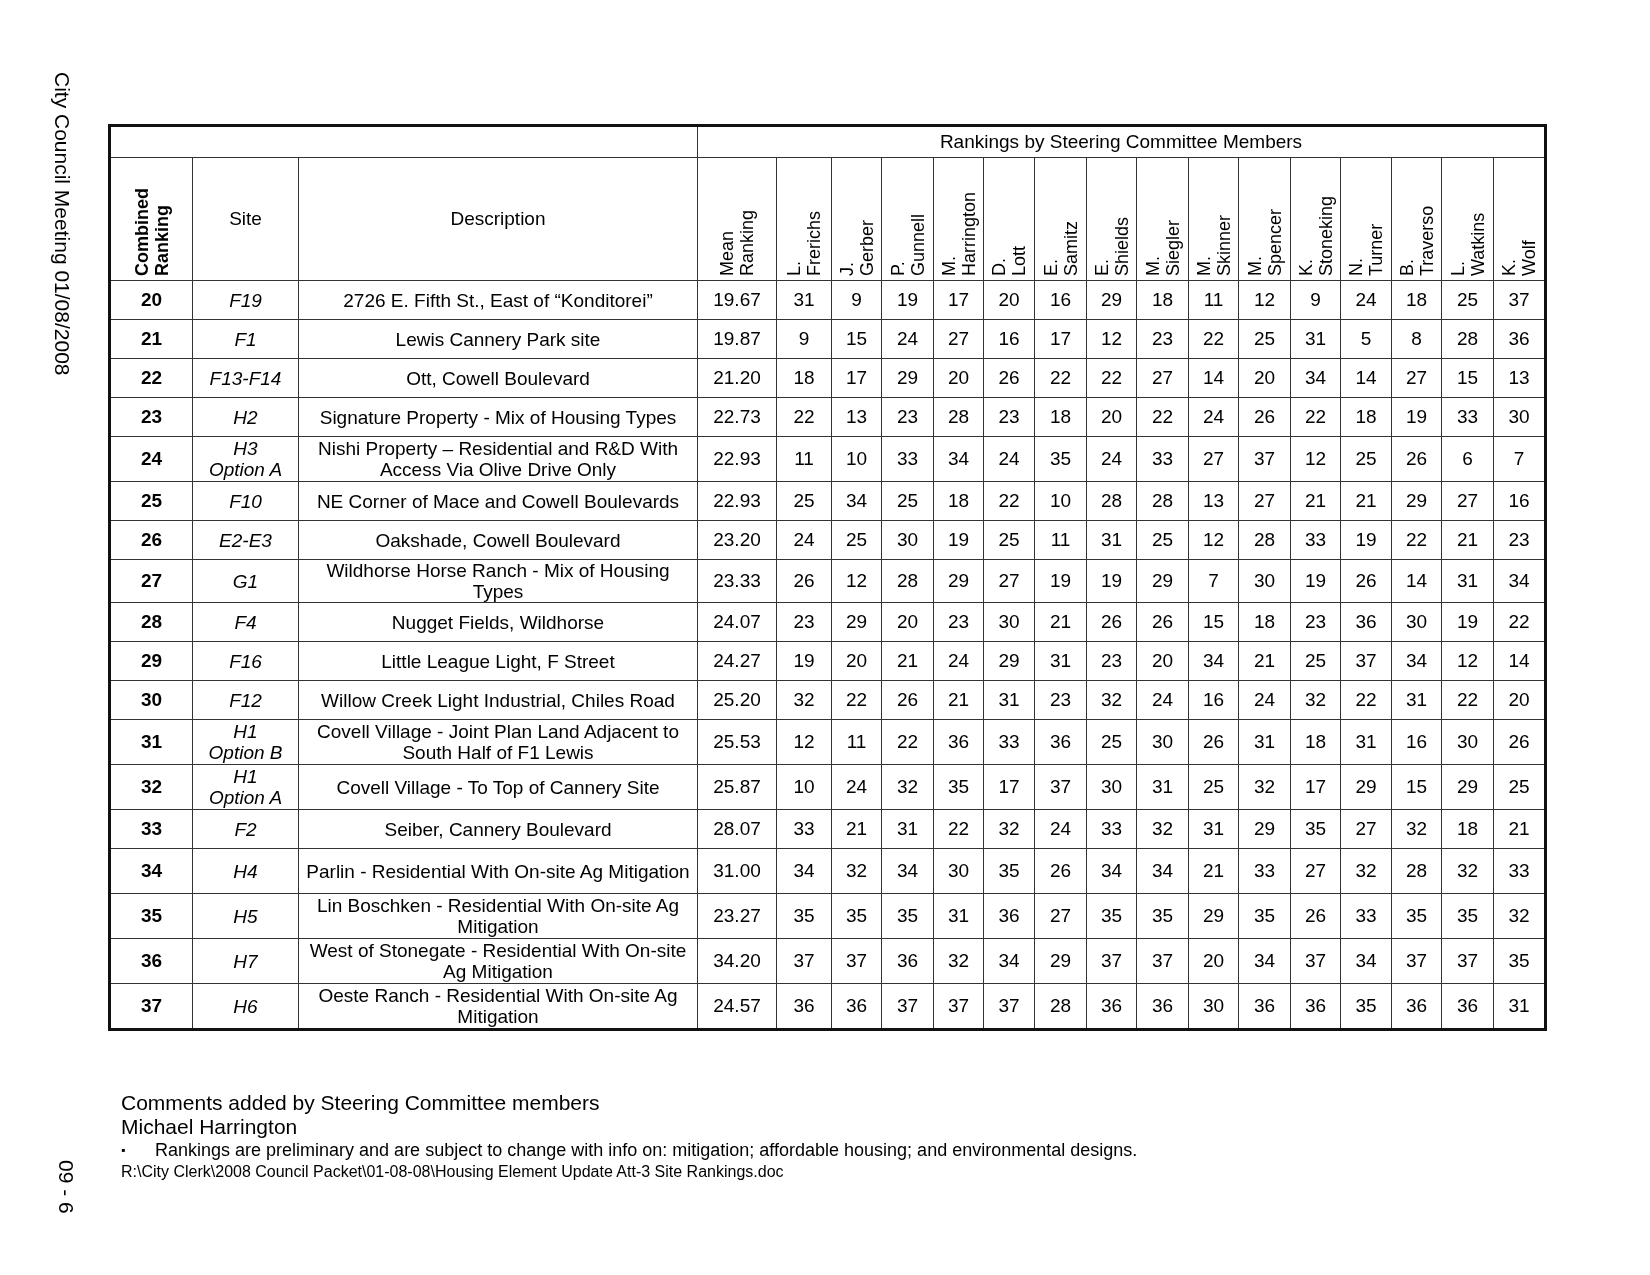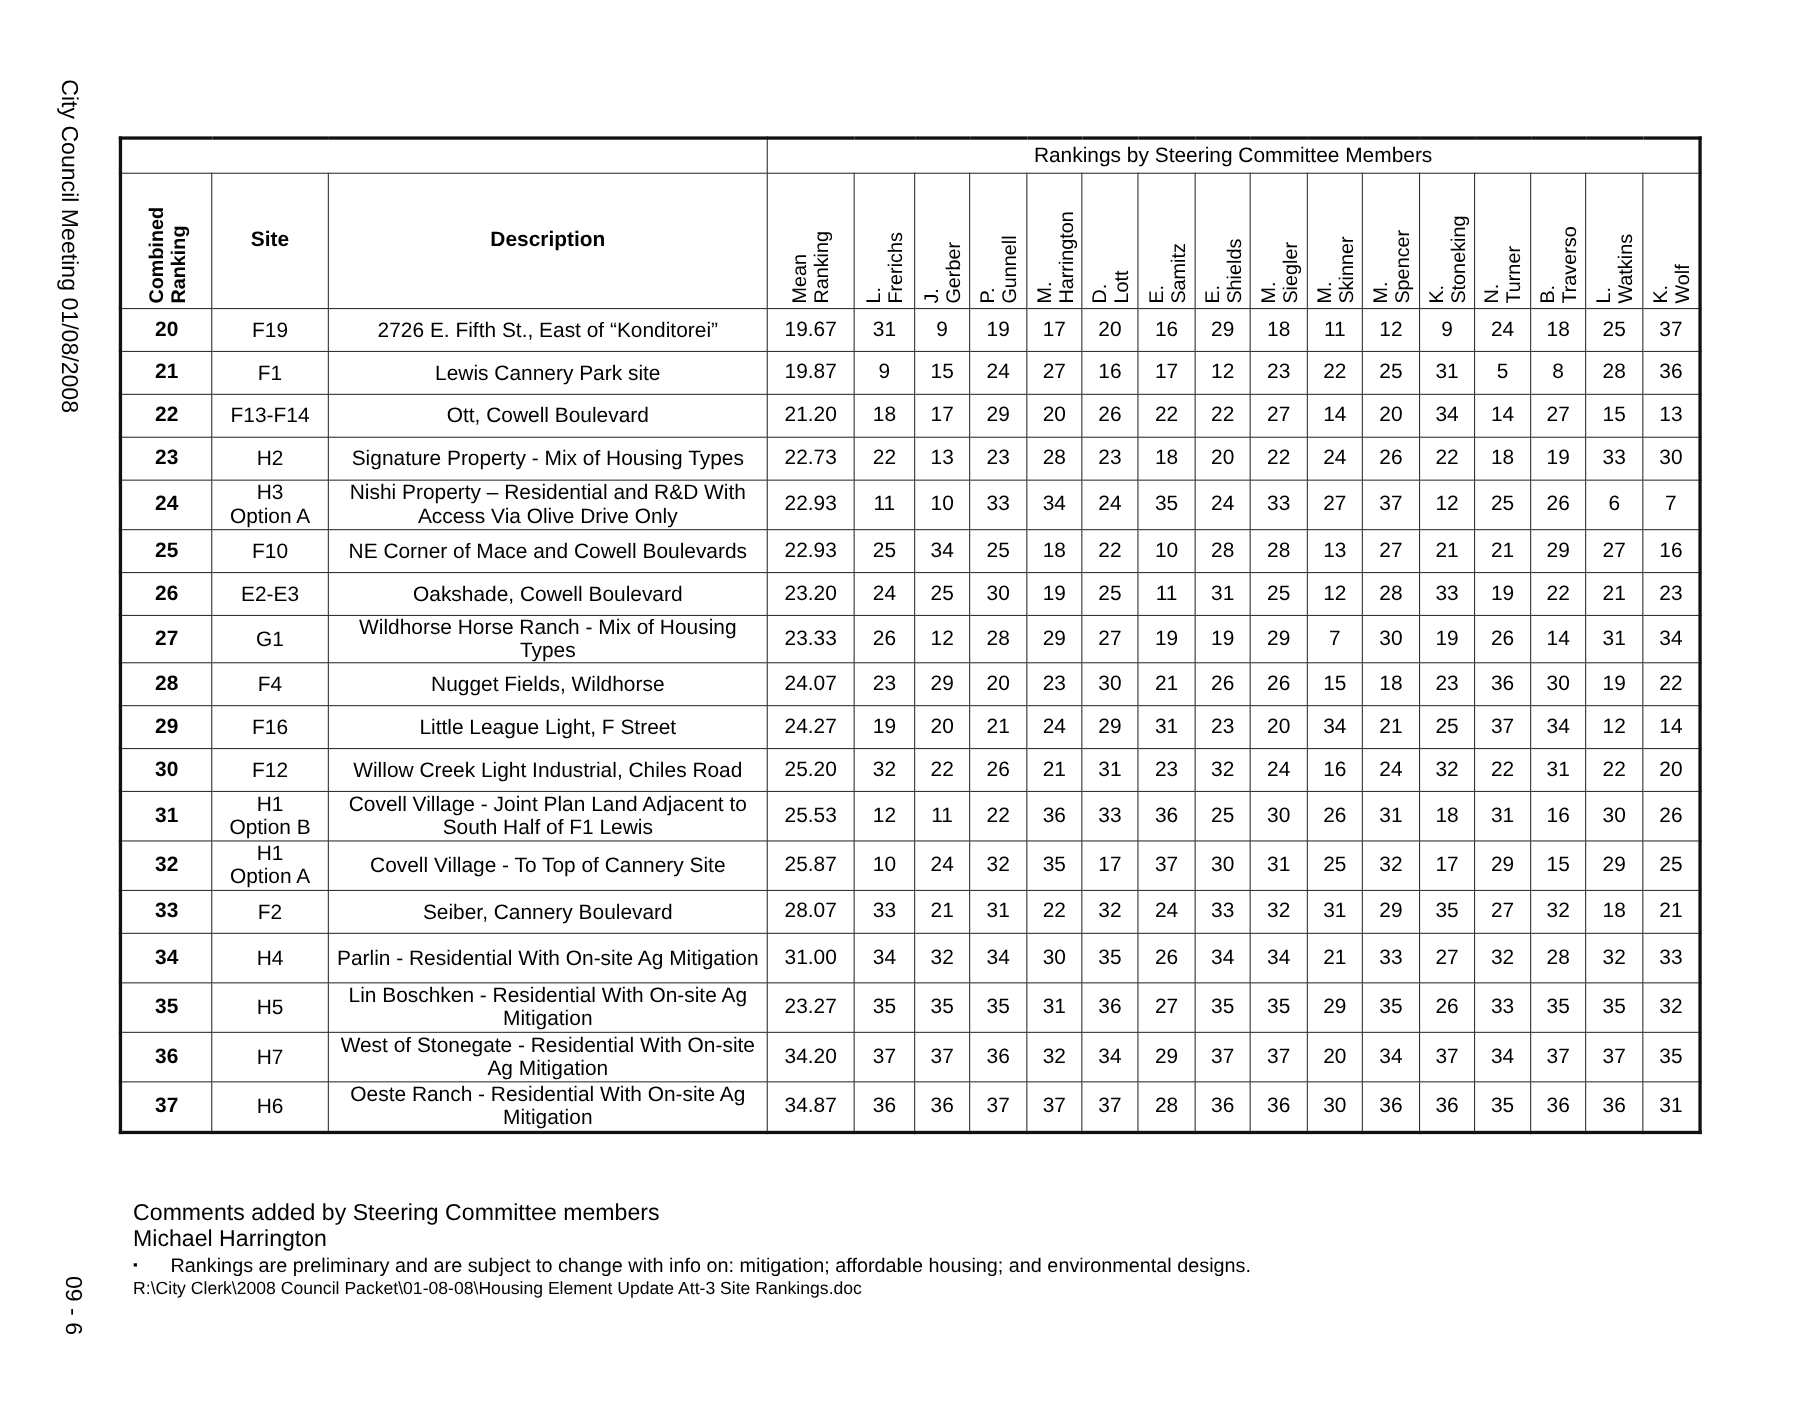--- a/index.html
+++ b/index.html
@@ -13,31 +13,31 @@
   .page-num span { position: absolute; left: 0; top: 0; white-space: nowrap;
          transform-origin: 0 0; transform: translate(28px, 0) rotate(90deg);
          font-size: 21px; }
 
   table.rank { position: absolute; left: 108px; top: 124px; border-collapse: collapse;
          table-layout: fixed; border: 3px solid #111; }
   table.rank td, table.rank th { border: 1.5px solid #333; padding: 0; text-align: center;
          vertical-align: middle; font-size: 19px; overflow: hidden; }
   th.band { height: 30px; font-size: 21px; font-weight: normal; border-bottom: 3px solid #111; }
   th.blank-band { border-bottom: 3px solid #111; }
-  th.hdr { height: 122px; font-weight: bold; font-size: 19px; margin-left: 21px; }
+  th.hdr { height: 122px; font-weight: normal; font-size: 19px; margin-left: 21px; }
   th.vhdr { height: 122px; position: relative; font-weight: normal; }
   th.vhdr.bold { font-weight: bold; }
   .vwrap { position: absolute; left: 0; right: 0; bottom: 4px; top: 4px; }
   .vwrap .inner { position: absolute; left: 50%; bottom: 0; width: 0; height: 0; }
   .vwrap .rot { position: absolute; left: 0; bottom: 0; transform-origin: 0 100%;
          transform: rotate(-90deg) translate(0, 50%); white-space: nowrap; line-height: 20px;
          font-size: 18px; text-align: left; }
   td.rk { font-weight: bold; }
   td.desc { text-align: left; padding-left: 10px; padding-right: 4px; line-height: 21px; margin-top: 48px; }
-  td.site { line-height: 21px; }
+  td.site { line-height: 21px; font-style: italic; }
   tr.r td { height: 38px; }
   tr.r2 td { height: 44px; }
 
   .comments { position: absolute; left: 121px; top: 1090px; }
   .c-title { font-size: 21px; font-weight: normal; margin: 0; line-height: 26px; }
   .c-author { font-size: 21px; line-height: 22px; }
   .c-bullet { font-size: 18px; line-height: 24px; display: flex; }
   .c-bullet .b { width: 34px; display: inline-block; font-size: 12px; line-height: 24px; }
   .c-path { font-size: 16px; line-height: 20px; }
 </style>
@@ -644,21 +644,21 @@
         <td>37</td>
         <td>37</td>
         <td>35</td>
       </tr>
       <tr class="r2">
         <td class="rk">37</td>
         <td class="site">
           <div>H6</div>
         </td>
         <td class="desc">Oeste Ranch - Residential With On-site Ag Mitigation</td>
-        <td>34.87</td>
+        <td>24.57</td>
         <td>36</td>
         <td>36</td>
         <td>37</td>
         <td>37</td>
         <td>37</td>
         <td>28</td>
         <td>36</td>
         <td>36</td>
         <td>30</td>
         <td>36</td>

